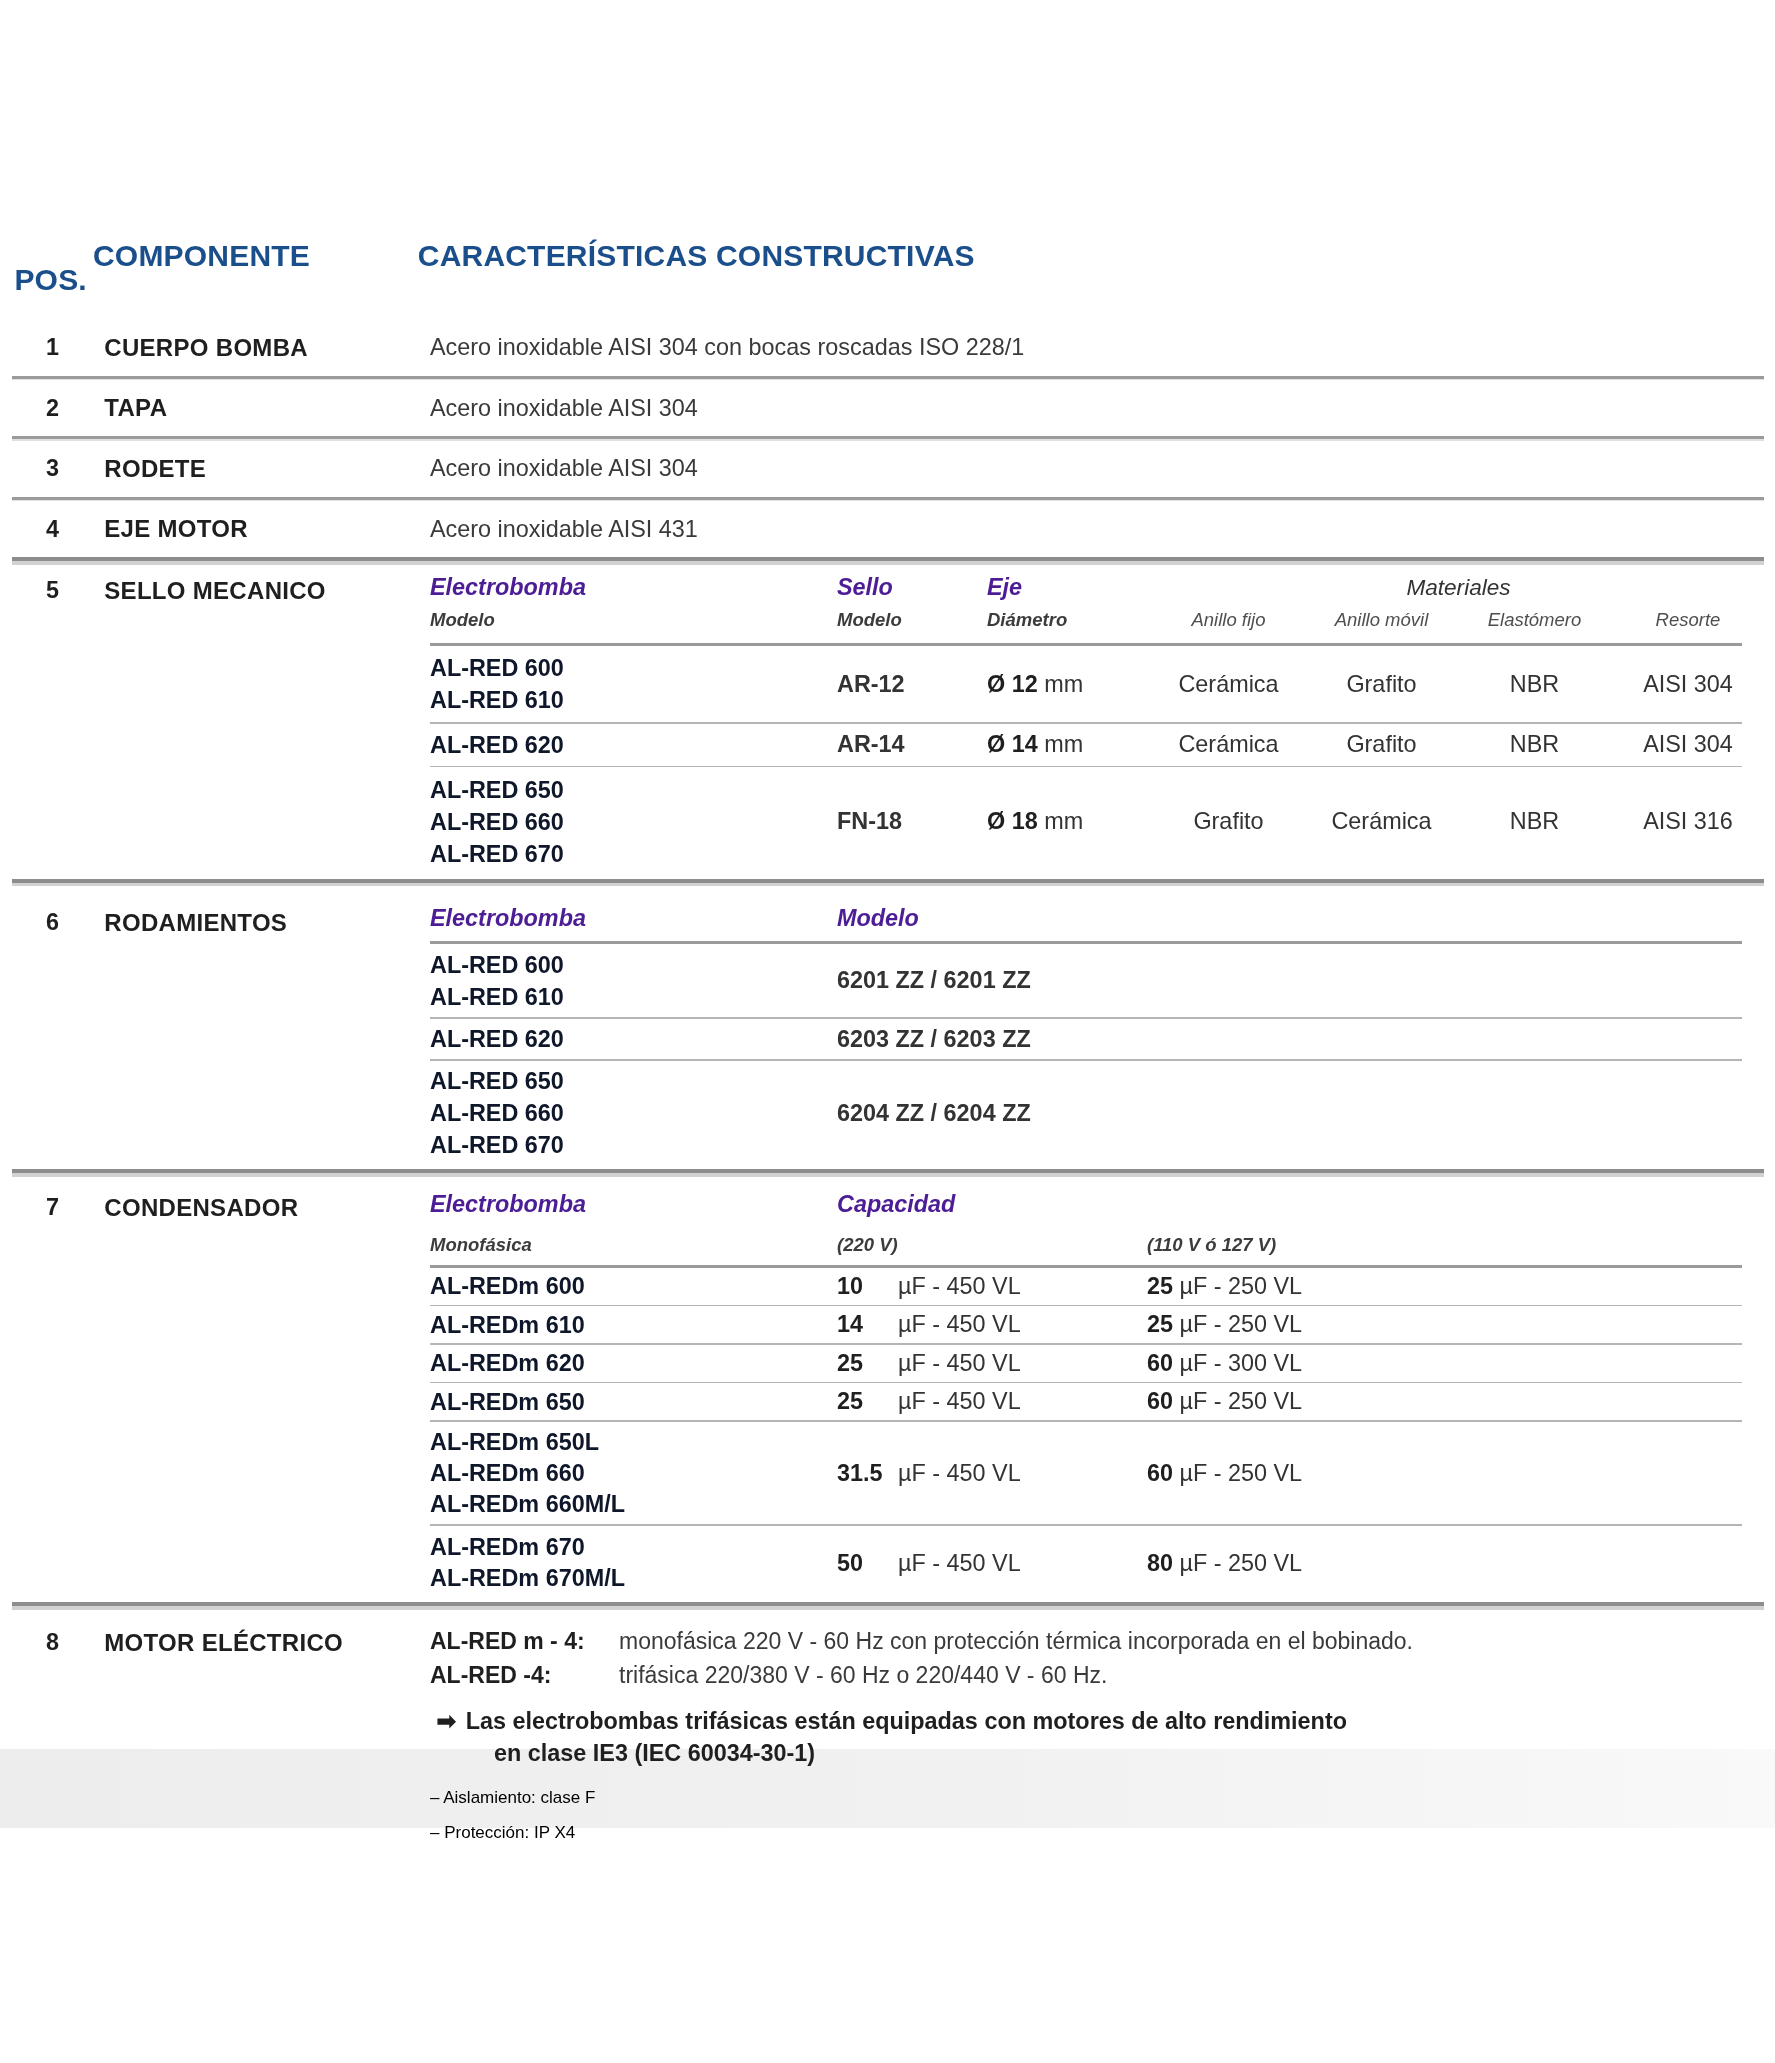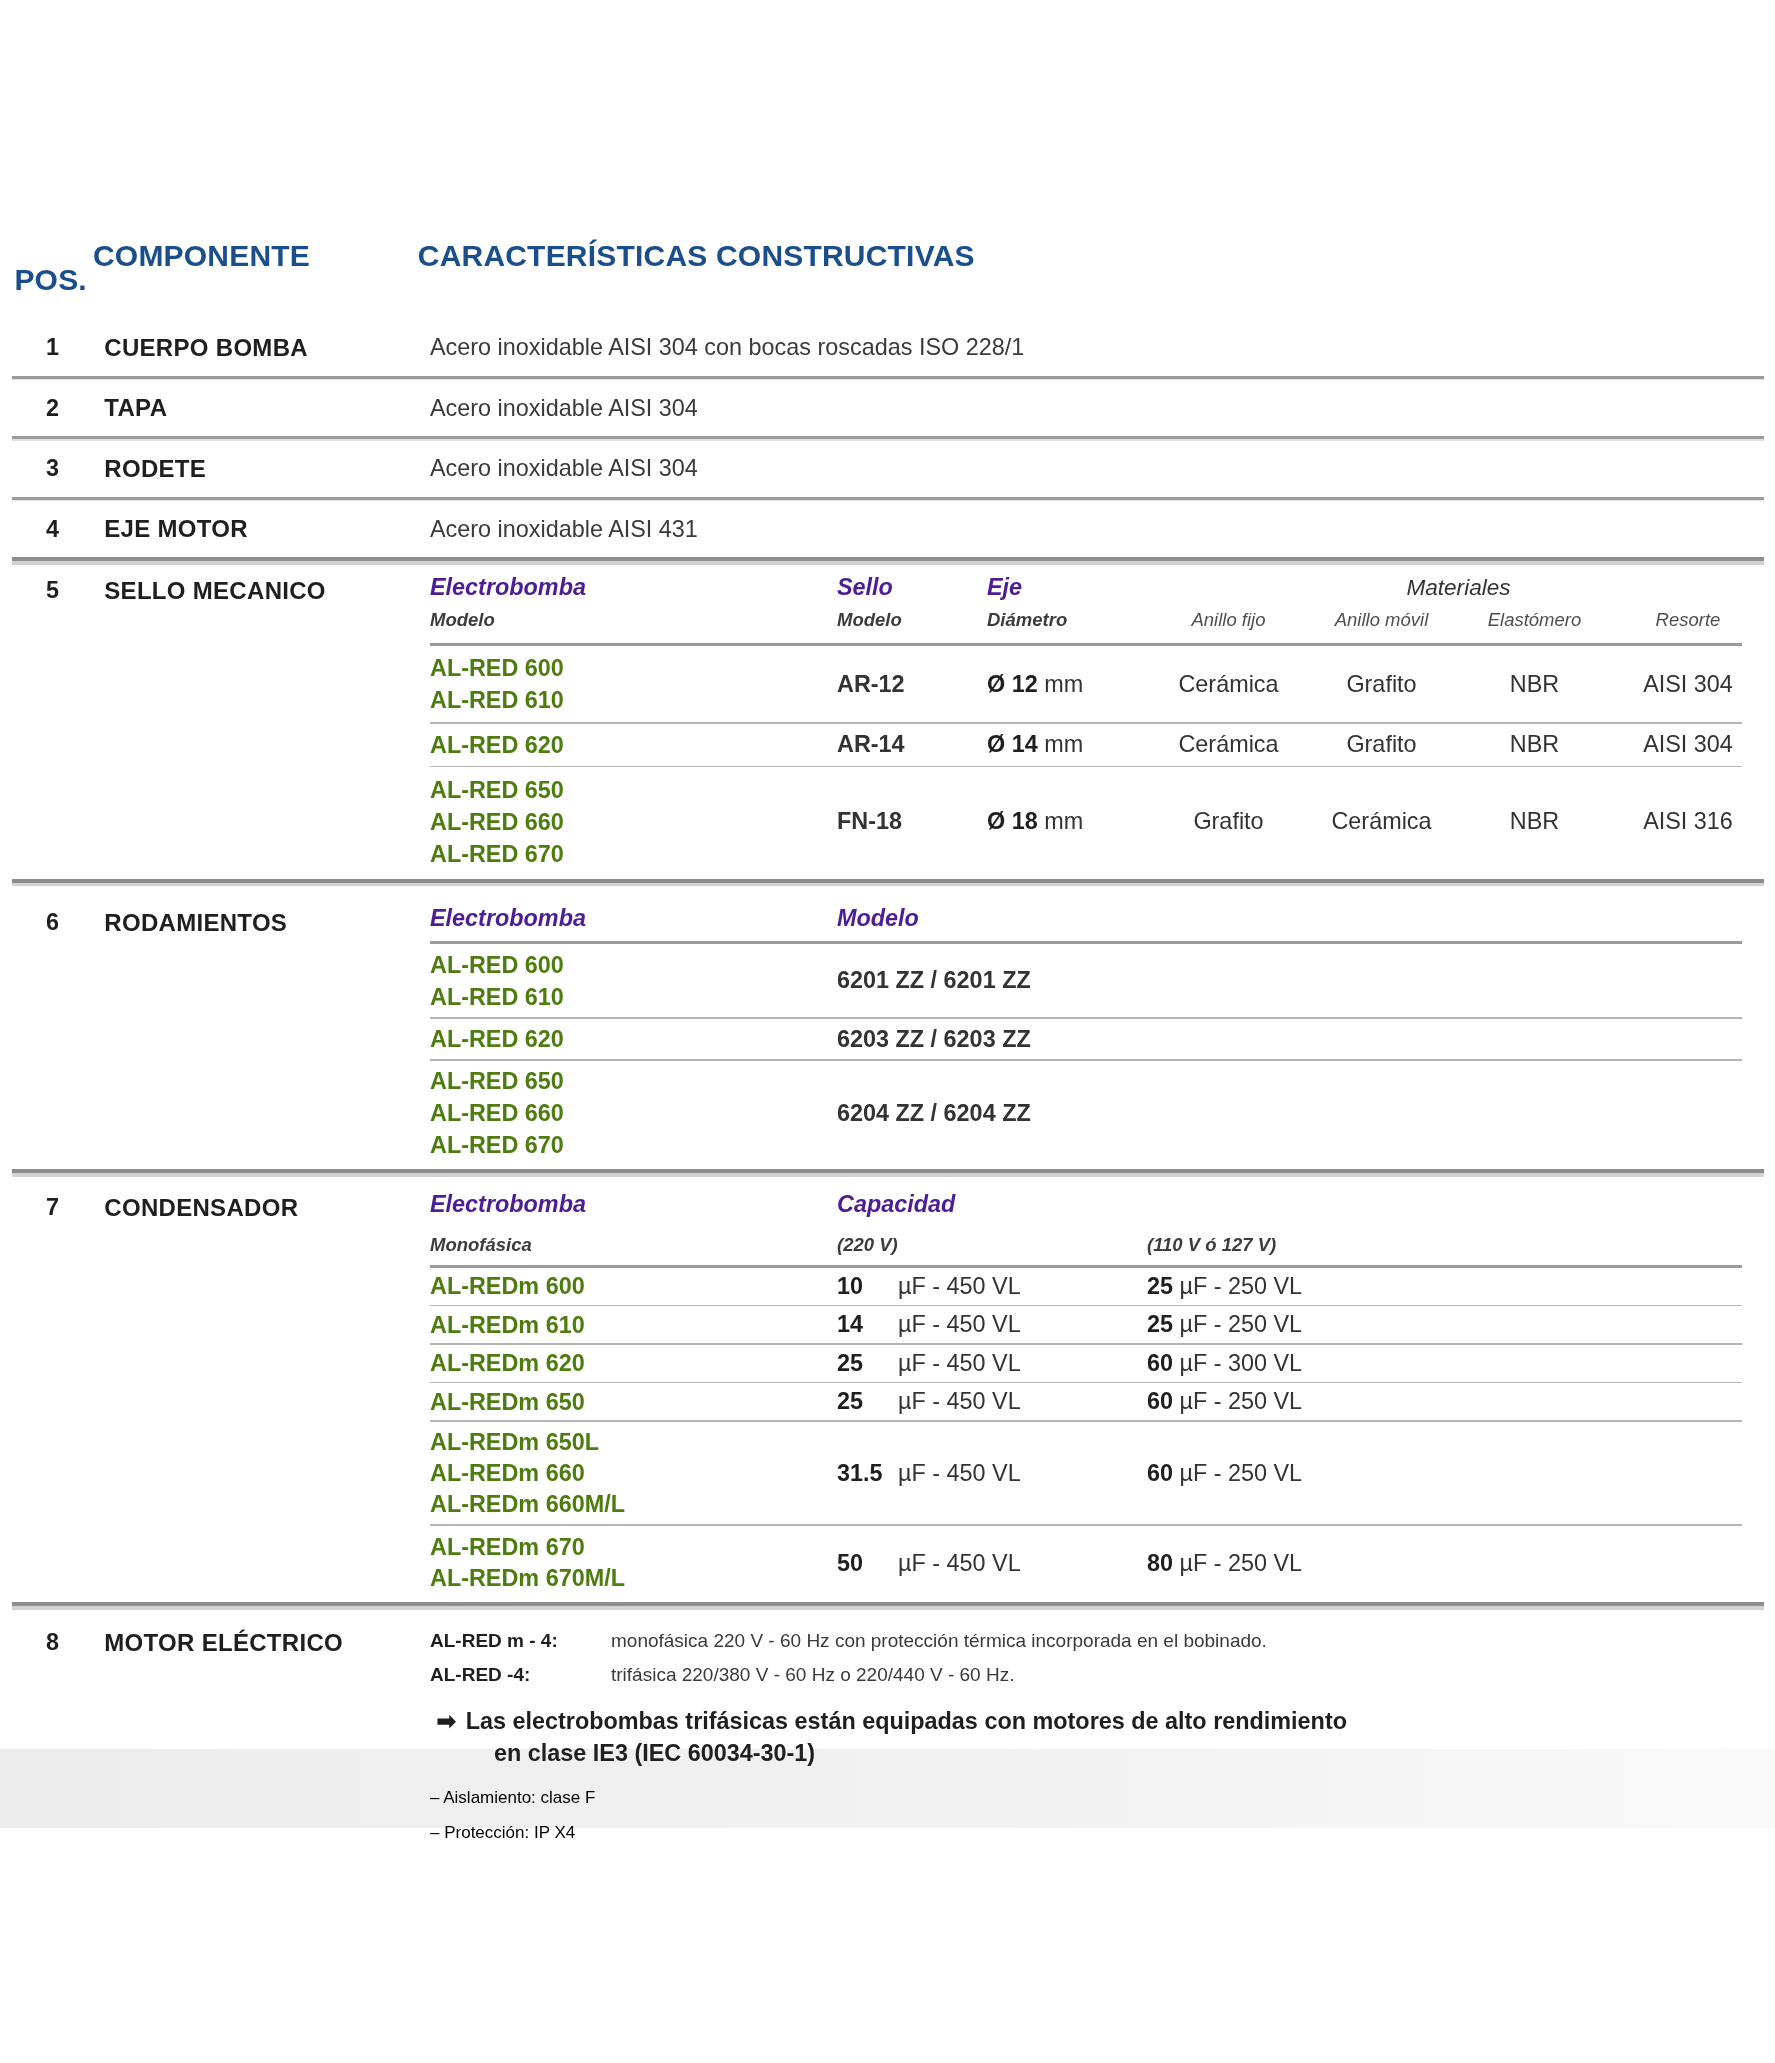--- a/index.html
+++ b/index.html
@@ -54,42 +54,42 @@
   .iline.strong{height:2.4px;background:#9a9a9a;}
 
   
   .t5row{display:grid;grid-template-columns:407px 150px 165px 153px 153px 153px 154px;}
   .t5head1{line-height:29px;margin-bottom:6.4px;}
   .t5head2{line-height:24px;margin-bottom:11.3px;}
   .mats{grid-column:4/8;text-align:center;}
   .cmid{align-self:center;}
   .cc{text-align:center;align-self:center;}
   .bold{font-weight:bold;color:#1f1f1f;}
-  .mline{line-height:32px;font-weight:bold;font-size:23.4px;color:#4d7c0f;}
+  .mline{line-height:32px;font-weight:bold;font-size:23.4px;color:#0f172a;}
   .val{font-size:23.4px;color:#333333;}
   .gpad{padding:6.4px 0;}
   .gpad-sm{padding:4.8px 0;}
 
   
   .t6row{display:grid;grid-template-columns:407px 1fr;}
   .t6head{line-height:29px;margin-bottom:8px;}
 
   
   .t7row{display:grid;grid-template-columns:407px 310px 1fr;}
   .t7head{line-height:29px;margin-bottom:14.5px;}
   .t7sub{line-height:24px;margin-bottom:8px;}
   .t7single{height:37px;align-items:center;display:grid;grid-template-columns:407px 310px 1fr;}
   .t7g1{padding:4.8px 0;}
   .t7g1 .mline,.t7g2 .mline{line-height:31px;}
   .t7g2{padding:6.4px 0 8px 0;}
   .num1{display:inline-block;min-width:61px;font-weight:bold;color:#1f1f1f;}
   .num2{font-weight:bold;color:#1f1f1f;margin-right:6.4px;}
 
   
-  .m-line{display:grid;grid-template-columns:181px 1fr;line-height:34px;font-size:19px;}
+  .m-line{display:grid;grid-template-columns:181px 1fr;line-height:34px;font-size:23px;gap:8px;}
   .m-label{font-weight:bold;color:#1f1f1f;}
   .m-note{margin-top:13px;line-height:32px;font-weight:bold;font-size:23.4px;color:#1f1f1f;padding-left:6.4px;}
   .m-note .arrow{margin-right:9.7px;}
   .m-note2{padding-left:64px;line-height:32px;font-weight:bold;font-size:23.4px;color:#1f1f1f;}
   .m-bullets{margin-top:11.3px;line-height:35px;font-size:17px;color:#000000;}
 </style>
 </head>
 <body>
 
 <div class="page">

